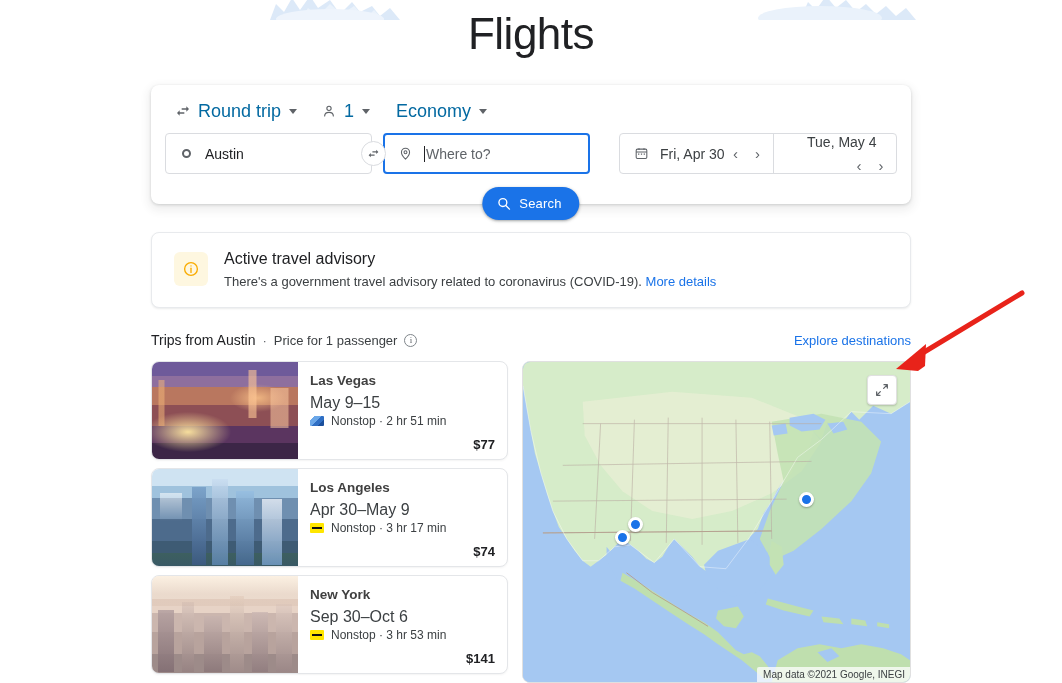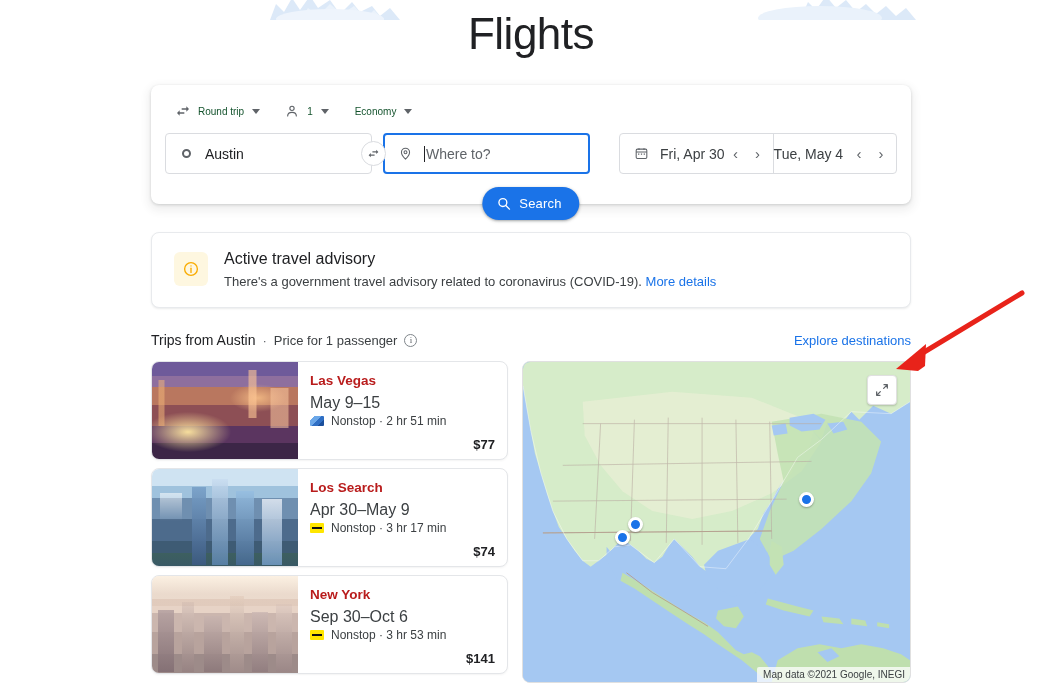--- a/index.html
+++ b/index.html
@@ -60,22 +60,22 @@
     padding-left: 4px;
     margin-bottom: 10px;
   }
   .opt {
     display: flex;
     align-items: center;
     height: 24px;
     padding: 0 6px;
     border-radius: 4px;
     cursor: pointer;
-    color: #14532d;
-    font-size: 10px;
+    color: #0369a1;
+    font-size: 18px;
     white-space: nowrap;
     text-align: center;
   }
   .opt .ico { display:inline-flex; margin-right: 7px; }
   .caret {
     width: 0; height: 0;
     border-left: 4px solid transparent;
     border-right: 4px solid transparent;
     border-top: 5px solid #5f6368;
     margin-left: 8px;
@@ -135,21 +135,21 @@
     height: 41px;
     border: 1px solid #dadce0;
     border-radius: 4px;
     display: flex;
     align-items: center;
     font-size: 14px;
     color: #3c4043;
   }
   .date-seg { display: flex; align-items: center; height: 39px; flex: 1; }
   .date-seg.first { padding-left: 14px; }
-  .date-seg.second { border-left: 1px solid #dadce0; }
+  .date-seg.second { padding-left: 14px; border-left: 1px solid #dadce0; flex-direction: column; }
   .date-label { white-space: nowrap; }
   .date-cal { margin-right: 11px; display:inline-flex; }
   .nav-arrows { display: flex; margin-left: auto; padding-right: 4px; }
   .nav-arrow {
     width: 22px; height: 30px;
     display:flex; align-items:center; justify-content:center;
     color: #5f6368; font-size: 15px; cursor: pointer;
     font-family: "Liberation Sans", sans-serif;
   }
 
@@ -237,21 +237,21 @@
     cursor: pointer;
     box-shadow: 0 1px 2px rgba(60,64,67,.06);
   }
   .thumb { width: 146px; height: 97px; flex: none; position: relative; overflow: hidden; }
   .trip-info {
     flex: 1;
     padding: 10px 12px 8px 12px;
     display: flex; flex-direction: column;
     position: relative;
   }
-  .trip-city { font-size: 13.5px; font-weight: 700; color: #b91c1c; line-height: 17px; }
+  .trip-city { font-size: 13.5px; font-weight: 700; color: #404040; line-height: 17px; }
   .trip-dates { font-size: 16px; color: #3c4043; margin-top: 6px; line-height: 16px; }
   .trip-stops {
     font-size: 12px; color: #3c4043;
     margin-top: 2px; line-height: 16px;
     display: flex; align-items: center;
   }
   .airline-logo {
     width: 14px; height: 10px;
     margin-right: 7px; flex: none;
     border-radius: 1px;
@@ -513,21 +513,21 @@
             <span class="airline-logo logo-allegiant"></span>
             <span>Nonstop · 2 hr 51 min</span>
           </div>
           <div class="trip-price">$77</div>
         </div>
       </div>
 
       <div class="trip-card">
         <div class="thumb thumb-la"></div>
         <div class="trip-info">
-          <div class="trip-city">Los Search</div>
+          <div class="trip-city">Los Angeles</div>
           <div class="trip-dates">Apr 30–May 9</div>
           <div class="trip-stops">
             <span class="airline-logo logo-spirit"></span>
             <span>Nonstop · 3 hr 17 min</span>
           </div>
           <div class="trip-price">$74</div>
         </div>
       </div>
 
       <div class="trip-card">

